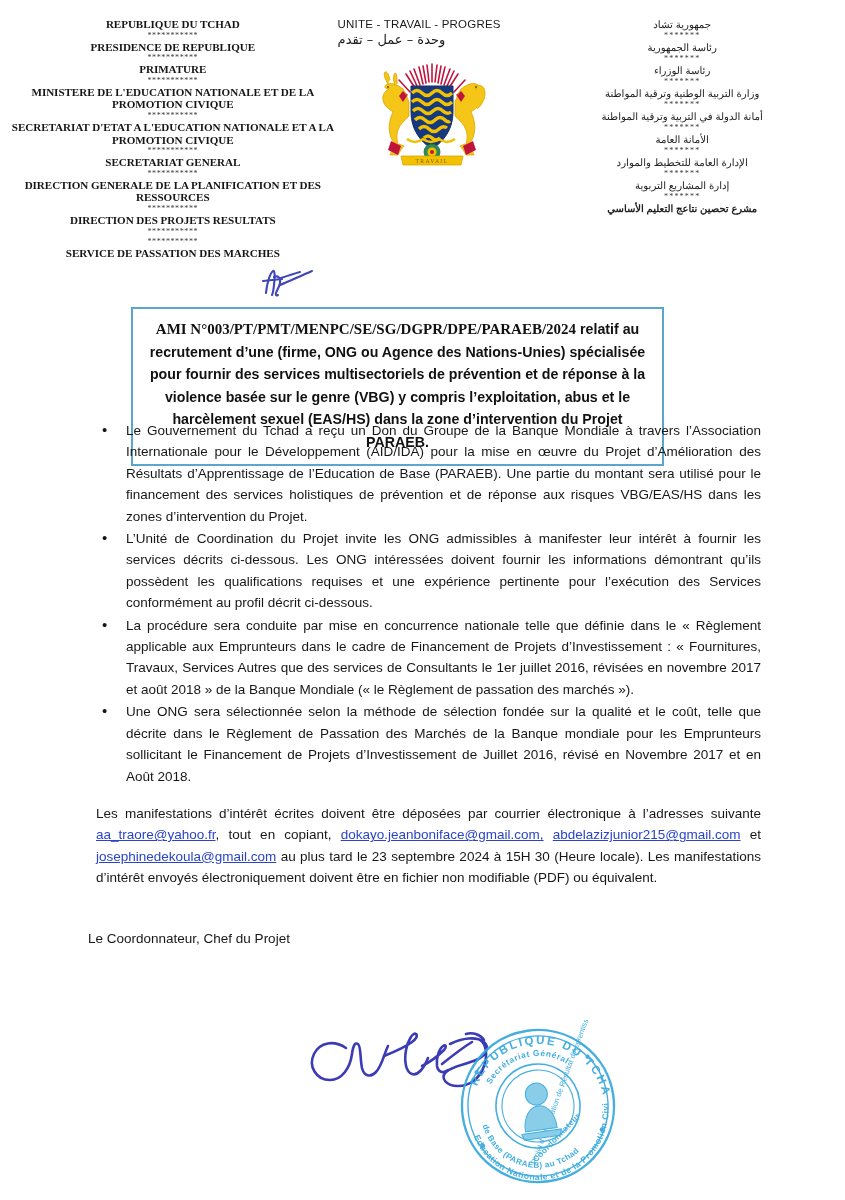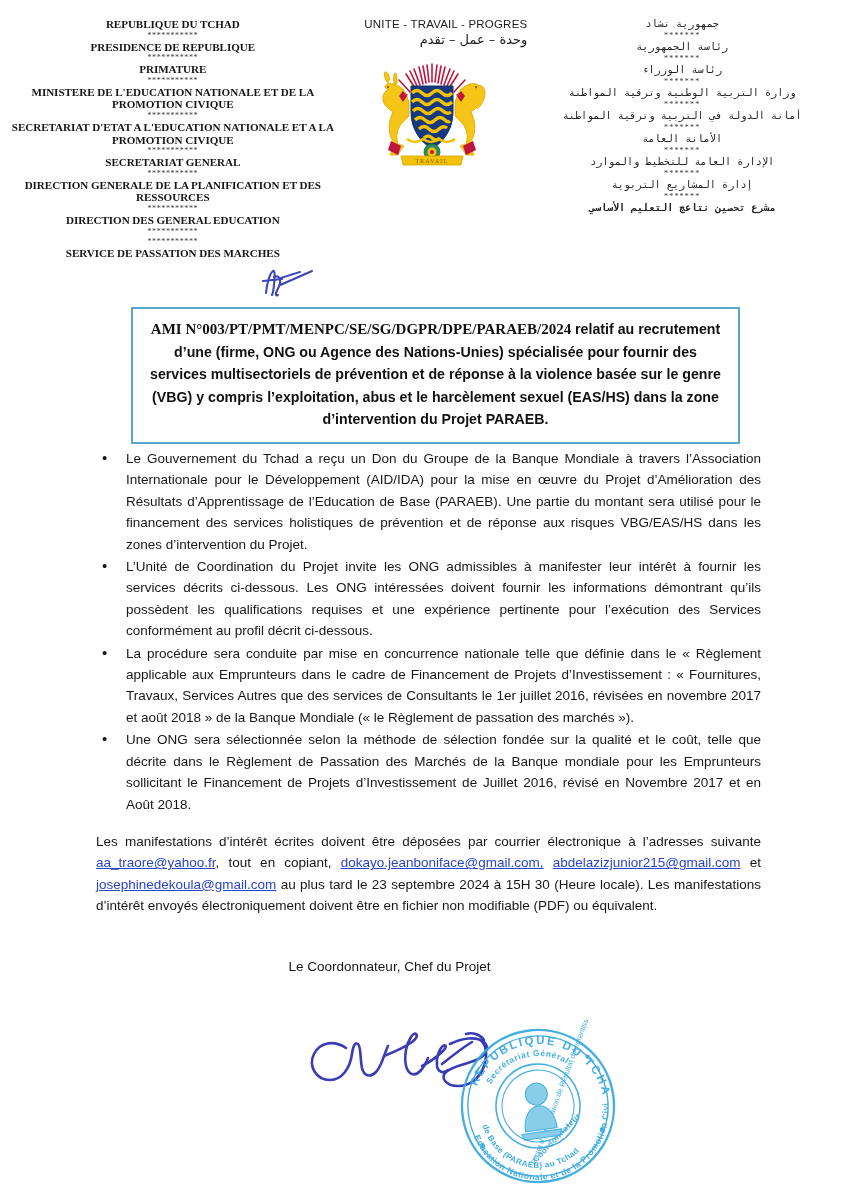--- a/index.html
+++ b/index.html
@@ -22,21 +22,21 @@
     align-items: flex-start;
   }
   .col-left {
     width: 330px;
     text-align: center;
     padding-top: 8px;
     position: relative;
   }
   .col-center {
     width: 190px;
-    text-align: right;
+    text-align: left;
     padding-top: 8px;
   }
   .col-right {
     width: 310px;
     text-align: center;
     padding-top: 8px;
     direction: rtl;
   }
 
   .fr-line {
@@ -70,21 +70,21 @@
     color: #1b1b1b;
     direction: rtl;
   }
   .emblem-wrap {
     margin-top: 9px;
     display: flex;
     justify-content: center;
   }
 
   .ar-line {
-    font-family: Liberation Mono, monospace;
+    font-family: Liberation Sans, sans-serif;
     font-size: 10.2px;
     line-height: 13px;
     color: #222;
   }
   .ar-line.bold { font-weight: bold; font-size: 10px; }
   .ar-stars {
     font-family: "Liberation Serif", serif;
     font-size: 8px;
     line-height: 10px;
     letter-spacing: 1.2px;
@@ -100,21 +100,21 @@
     width: 60px;
     height: 34px;
     pointer-events: none;
   }
 
   
   .title-box {
     position: absolute;
     left: 131px;
     top: 307px;
-    width: 609px;
+    width: 533px;
     border: 2.2px solid #5ba6cf;
     background: #ffffff;
     padding: 9px 16px 11px 16px;
     text-align: center;
   }
   .title-text {
     font-family: "Liberation Sans", sans-serif;
     font-weight: bold;
     font-size: 14.2px;
     line-height: 22.5px;
@@ -123,21 +123,21 @@
   .title-text .serifpart {
     font-family: "Liberation Serif", serif;
     font-weight: bold;
     font-size: 15px;
   }
 
   
   .content {
     position: absolute;
     left: 0;
-    top: 448px;
+    top: 420px;
     width: 845px;
     padding: 0 84px 0 88px;
   }
   ul.bullets {
     list-style: none;
     margin: 0;
     padding: 0;
   }
   ul.bullets > li {
     position: relative;
@@ -170,21 +170,20 @@
     white-space: nowrap;
   }
 
   .datum {
     text-align: center;
     font-size: 13.5px;
     margin-top: 28px;
     color: #171717;
   }
   .sign-title {
-    text-align: center;
     font-size: 13.5px;
     margin-top: 42px;
     color: #171717;
     padding-right: 70px;
   }
 
   
   .sign-area {
     position: absolute;
     left: 0;
@@ -216,21 +215,21 @@
     <div class="fr-line">PRIMATURE</div>
     <div class="stars">***********</div>
     <div class="fr-line">MINISTERE DE L'EDUCATION NATIONALE ET DE LA PROMOTION CIVIQUE</div>
     <div class="stars">***********</div>
     <div class="fr-line">SECRETARIAT D'ETAT A L'EDUCATION NATIONALE ET A LA PROMOTION CIVIQUE</div>
     <div class="stars">***********</div>
     <div class="fr-line">SECRETARIAT GENERAL</div>
     <div class="stars">***********</div>
     <div class="fr-line">DIRECTION GENERALE DE LA PLANIFICATION ET DES RESSOURCES</div>
     <div class="stars">***********</div>
-    <div class="fr-line">DIRECTION DES GENERAL EDUCATION</div>
+    <div class="fr-line">DIRECTION DES PROJETS RESULTATS</div>
     <div class="stars">***********</div>
     <div class="stars">***********</div>
     <div class="fr-line">SERVICE DE PASSATION DES MARCHES</div>
 
     <svg class="initial-mark" viewBox="0 0 60 34">
       <g fill="none" stroke="#3f46b7" stroke-width="2.1" stroke-linecap="round">
         <path d="M6 28 C7 18, 10 8, 13 6 C15 5, 15 12, 14 20 C13.5 25, 13 28, 12 30"></path>
         <path d="M3 16 L22 14"></path>
         <path d="M14 12 C18 10, 21 13, 20 18 C19.5 22, 17 25, 16 28 C15.5 30, 16 31, 18 30"></path>
         <path d="M21 13 C27 11, 33 9, 40 7"></path>

